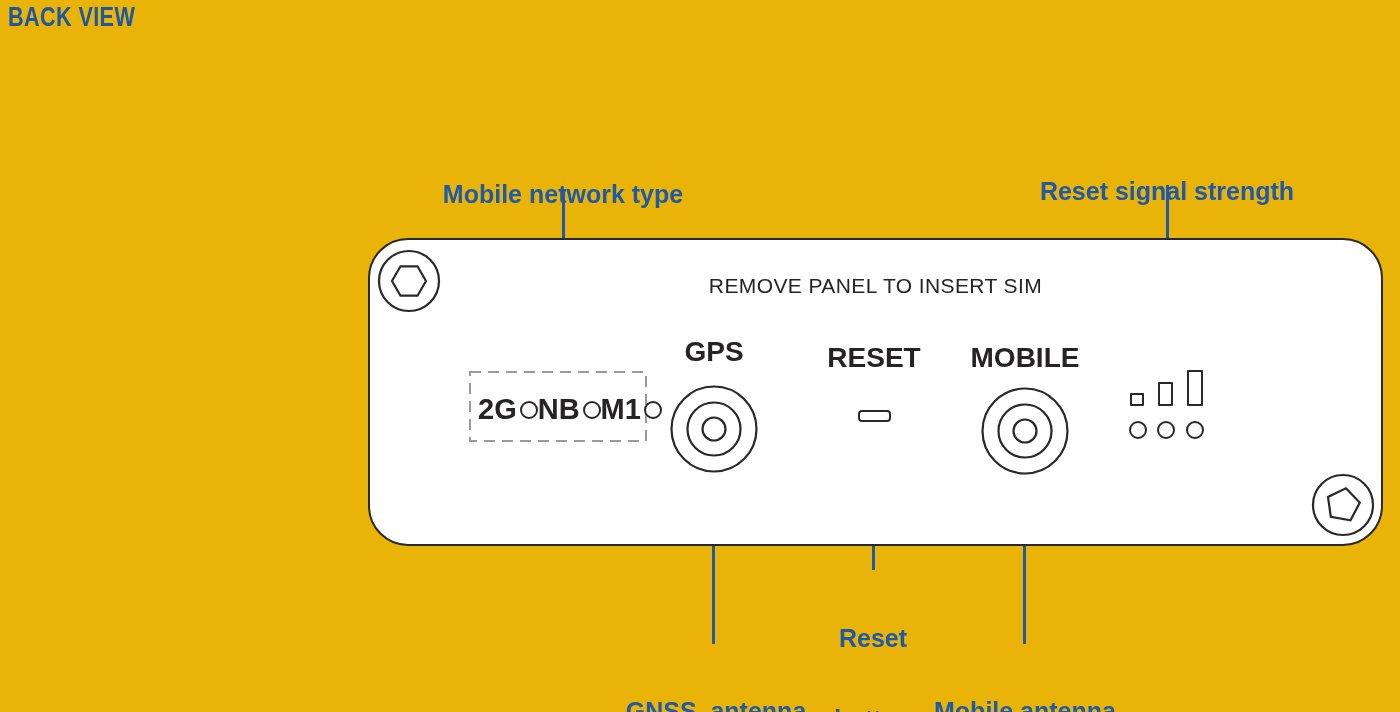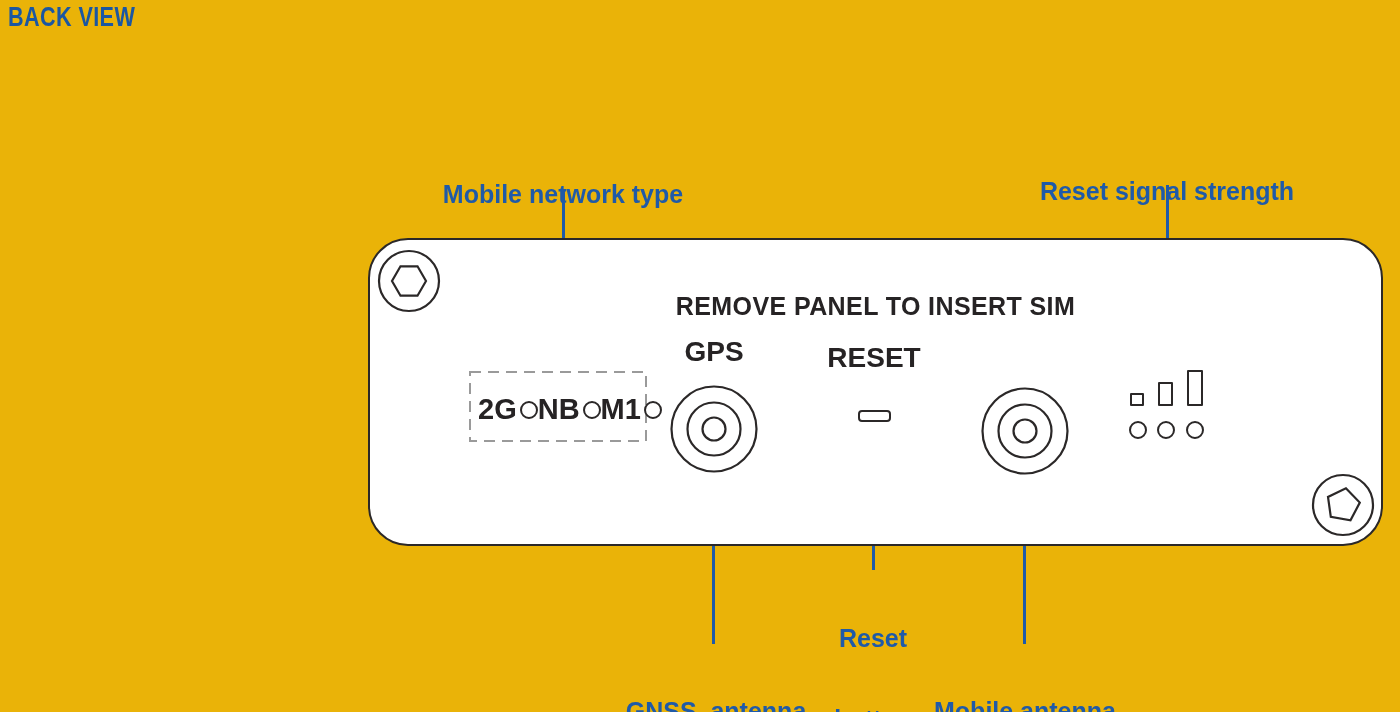--- a/index.html
+++ b/index.html
@@ -17,22 +17,22 @@
     position:absolute;text-align:center;color:#1f5aa8;
     font-size:25px;font-weight:700;line-height:27px;white-space:pre;
   }
   .leader{position:absolute;width:3px;background:#1f5aa8;}
   .panel{
     position:absolute;left:368px;top:238px;width:1011px;height:304px;
     border:2px solid #2b2828;border-radius:40px;background:#ffffff;
   }
   .abs{position:absolute;}
   .sim-notice{
-    position:absolute;left:368px;top:292px;width:1015px;text-align:center;
-    font-size:25px;font-weight:700;color:#262324;letter-spacing:0.4px;
+    position:absolute;left:368px;top:274px;width:1015px;text-align:center;
+    font-size:21px;font-weight:400;color:#262324;letter-spacing:0.4px;
   }
   .port-label{
     position:absolute;width:160px;text-align:center;
     font-size:28px;font-weight:700;color:#262324;
   }
   .led-box{position:absolute;left:469px;top:371px;width:178px;height:71px;}
   .led-box svg.dash{position:absolute;left:0;top:0;}
   .led-cols{
     position:absolute;left:0;top:0;width:178px;height:71px;
     display:flex;justify-content:space-between;padding:6px 9px 0;box-sizing:border-box;
@@ -108,20 +108,21 @@
   <div class="port-label" style="left:634px;top:336px;">GPS</div>
   <svg class="abs" style="left:668px;top:383px;" width="92" height="92" viewBox="0 0 92 92">
     <circle cx="46" cy="46" r="42.5" fill="none" stroke="#2b2828" stroke-width="2.2"></circle>
     <circle cx="46" cy="46" r="26.5" fill="none" stroke="#2b2828" stroke-width="2.2"></circle>
     <circle cx="46" cy="46" r="11.5" fill="none" stroke="#2b2828" stroke-width="2.2"></circle>
   </svg>
 
   <div class="port-label" style="left:794px;top:342px;">RESET</div>
   <div class="reset-btn"></div>
 
+  <div class="port-label" style="left:945px;top:342px;">MOBILE</div>
   <svg class="abs" style="left:979px;top:385px;" width="92" height="92" viewBox="0 0 92 92">
     <circle cx="46" cy="46" r="42.5" fill="none" stroke="#2b2828" stroke-width="2.2"></circle>
     <circle cx="46" cy="46" r="26.5" fill="none" stroke="#2b2828" stroke-width="2.2"></circle>
     <circle cx="46" cy="46" r="11.5" fill="none" stroke="#2b2828" stroke-width="2.2"></circle>
   </svg>
 
   <div class="bar" style="left:1130px;top:393px;width:10px;height:9px;"></div>
   <div class="bar" style="left:1158px;top:382px;width:11px;height:20px;"></div>
   <div class="bar" style="left:1187px;top:370px;width:12px;height:32px;"></div>
   <div class="sig-dot" style="left:1129px;top:421px;"></div>

